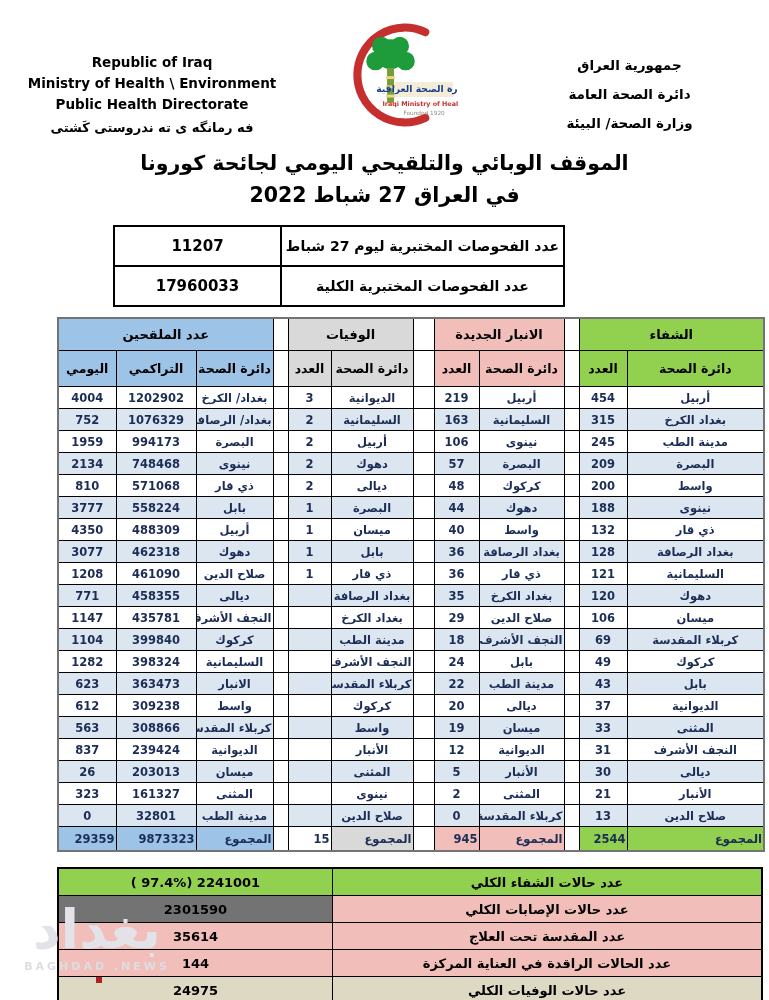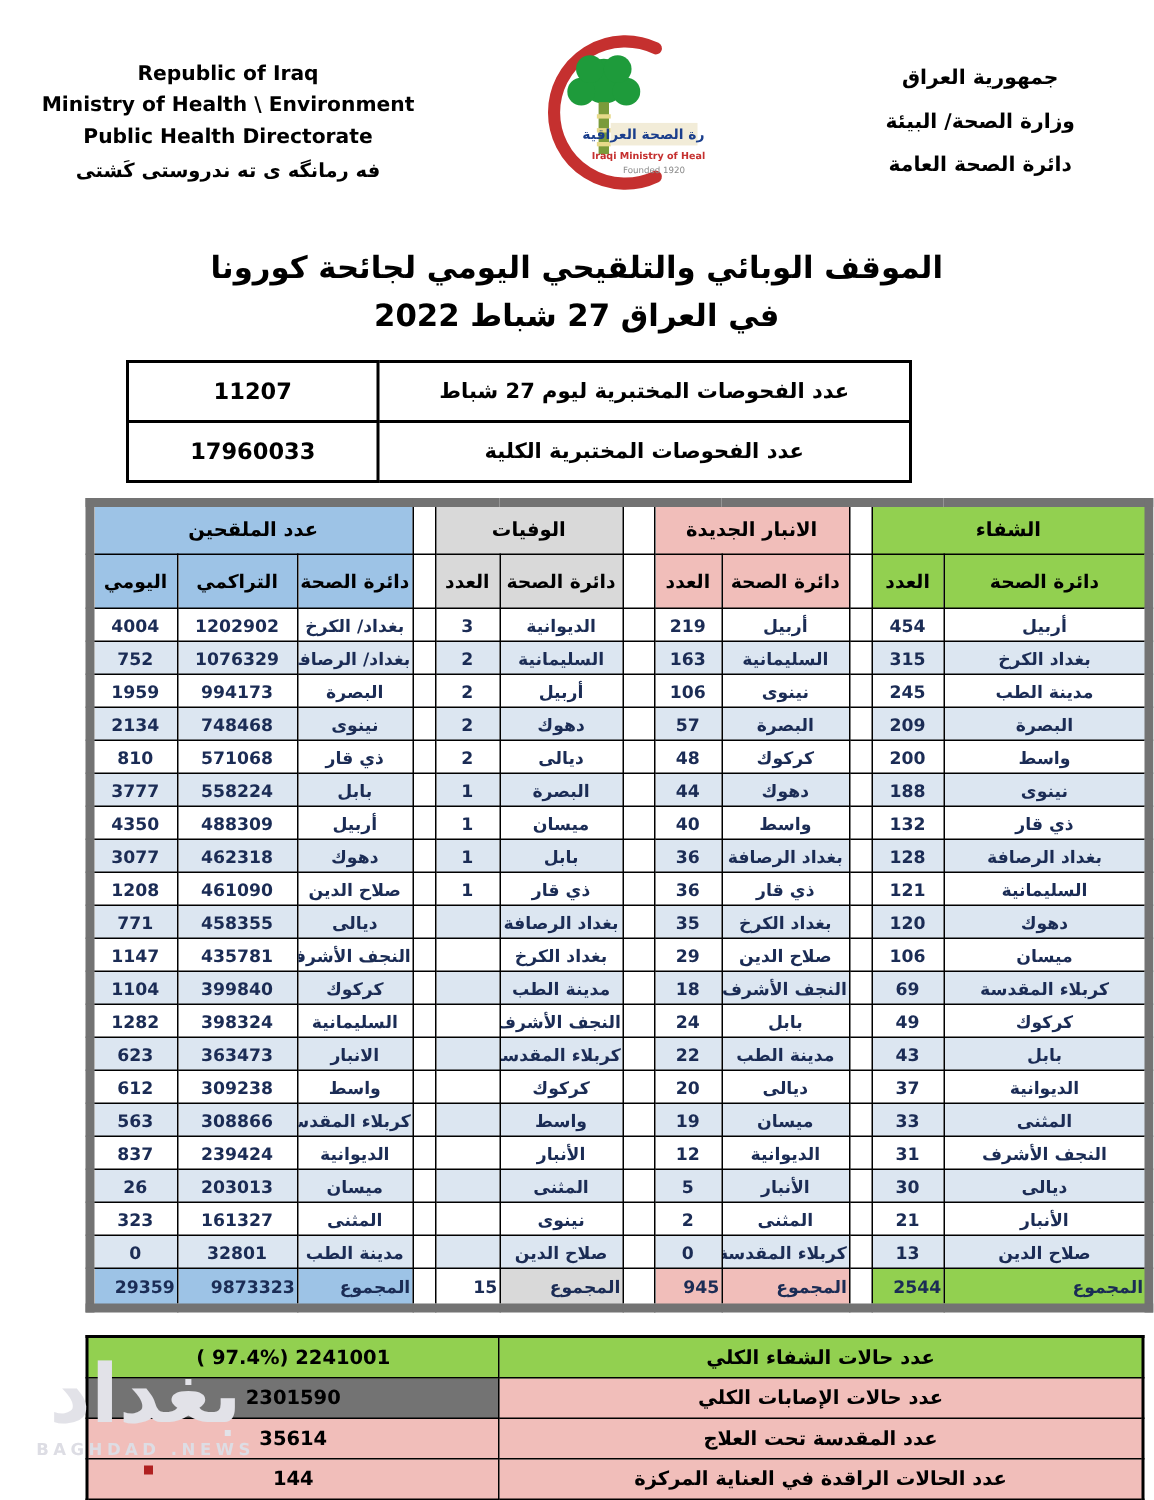--- a/index.html
+++ b/index.html
@@ -1,37 +1,37 @@
 <!DOCTYPE html>
 <html lang="ar"><head>
 <meta charset="utf-8">
 <style>
   html,body{margin:0;padding:0;background:#fff;}
   body{width:769px;height:1000px;position:relative;overflow:hidden;
        font-family:"DejaVu Sans",sans-serif;color:#000;}
 
   
-  .top{display:flex;justify-content:space-between;align-items:center;padding:14px 8px 0 18px;}
+  .top{display:flex;justify-content:space-between;align-items:flex-end;padding:14px 32px 0 18px;}
   .en-block{width:268px;text-align:center;font-weight:bold;font-size:13.5px;line-height:21px;padding-top:12px;}
   .ku-line{font-size:13px;font-weight:bold;direction:rtl;margin-top:2px;}
   .logo-wrap{width:150px;text-align:center;padding-top:2px;}
   .ar-block{width:215px;text-align:center;direction:rtl;font-weight:bold;font-size:13.5px;line-height:29px;padding-top:10px;padding-left:20px;}
 
   
-  .title{margin-top:24px;text-align:center;font-weight:bold;font-size:20.5px;line-height:32px;direction:rtl;}
+  .title{margin-top:9px;text-align:center;font-weight:bold;font-size:20.5px;line-height:32px;direction:rtl;}
 
   
   table{border-collapse:collapse;}
-  .tests{width:524px;margin:14px 0 0 84px;}
+  .tests{width:452px;margin:14px 0 0 113px;}
   .tests td{border:2px solid #000;height:36px;font-weight:bold;}
   .tests .t-val{width:163px;text-align:center;font-size:15px;}
   .tests .t-label{direction:rtl;text-align:center;font-size:14px;}
 
   
-  .main{width:706px;margin:10px 0 0 57px;table-layout:fixed;border:6px solid #737373;}
+  .main{width:706px;margin:10px 0 0 57px;table-layout:fixed;border:2px solid #737373;}
   .main td{border:1px solid #000;overflow:hidden;white-space:nowrap;}
   .sec-title{height:29px;text-align:center;font-weight:bold;font-size:13px;direction:rtl;}
   .sub{height:33px;text-align:center;font-weight:bold;font-size:12.5px;direction:rtl;}
   .num{height:19px;text-align:center;font-weight:bold;font-size:11.5px;color:#1b2c55;}
   .ar{height:19px;text-align:center;font-weight:bold;font-size:11.5px;color:#1b2c55;direction:rtl;}
   .spacer{background:#fff;}
   tr.alt td{background:#dce6f1;}
   tr.alt td.spacer{background:#fff;}
   .bg-blue{background:#9dc3e6;}
   .bg-gray{background:#d9d9d9;}
@@ -80,22 +80,22 @@
         <rect x="56" y="57" width="50" height="13" fill="#f2ecd8"></rect>
         <text x="81" y="66" text-anchor="middle" font-size="8" font-weight="bold" fill="#1a3e8c" direction="rtl">وزارة الصحة العراقية</text>
         <text x="81" y="78" text-anchor="middle" font-size="5.5" font-weight="bold" fill="#c5302f">Iraqi Ministry of Health</text>
         <text x="81" y="86" text-anchor="middle" font-size="5" fill="#8a8a8a">Founded 1920</text>
       </g>
     </svg>
   </div>
 
   <div class="ar-block">
     <div>جمهورية العراق</div>
+    <div>دائرة الصحة العامة</div>
     <div>وزارة الصحة/ البيئة</div>
-    <div>دائرة الصحة العامة</div>
   </div>
 </div>
 
 <div class="title">
   <div>الموقف الوبائي والتلقيحي اليومي لجائحة كورونا</div>
   <div>في العراق  27  شباط  2022</div>
 </div>
 
 <table class="tests">
   <tbody>

